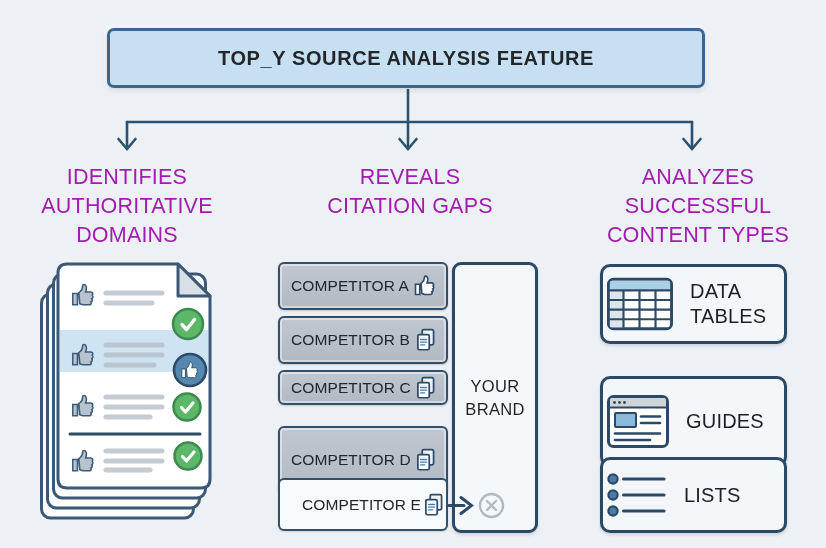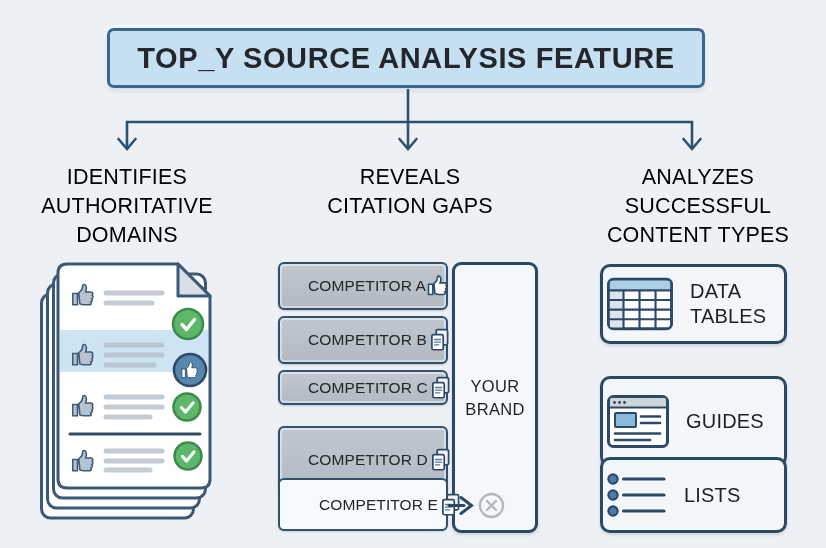--- a/index.html
+++ b/index.html
@@ -11,47 +11,47 @@
   }
   
   .title-box {
     position:absolute; left:107px; top:28px; width:598px; height:60px;
     box-sizing:border-box; background:#c7e0f1;
     border:3px solid #3a678f; border-radius:7px;
     display:flex; align-items:center; justify-content:center;
     box-shadow:0 2px 5px rgba(30,50,70,.18), 0 0 0 3px rgba(255,255,255,.45);
     z-index:2;
   }
-  .title-box span { font-size:29px; font-weight:700; letter-spacing:.6px; color:#23262b; }
+  .title-box span { font-size:20px; font-weight:700; letter-spacing:.6px; color:#23262b; }
   
   .col-header {
     position:absolute; top:163px; text-align:center;
     font-size:21.5px; line-height:29px; font-weight:500;
-    color:#000000; letter-spacing:.2px; z-index:1;
+    color:#a21caf; letter-spacing:.2px; z-index:1;
   }
   .hdr-1 { left:27px;  width:200px; }
   .hdr-2 { left:305px; width:210px; }
   .hdr-3 { left:593px; width:210px; }
   
   .comp-row {
     position:absolute; left:278px; width:170px; box-sizing:border-box;
     border:2.5px solid #31506c; border-radius:6px;
     display:flex; align-items:center; justify-content:space-between;
     padding:0 7px 0 11px;
     background:linear-gradient(#c0c7d0, #b1b9c3);
     box-shadow:inset 0 0 0 2px rgba(255,255,255,.45), 0 1px 2px rgba(30,50,70,.2);
     z-index:1;
   }
   .comp-row.gap-row {
     background:#f7fafc;
     box-shadow:0 1px 2px rgba(30,50,70,.15);
     z-index:2;
     padding-left:22px;
   }
-  .comp-label { font-size:15.5px; font-weight:500; color:#23262a; letter-spacing:.1px; white-space:nowrap;margin-left:17px; }
+  .comp-label { font-size:15.5px; font-weight:500; color:#23262a; letter-spacing:.1px; white-space:nowrap; }
   .row-icon { flex:none; display:block; }
   .brand-box {
     position:absolute; left:452px; top:262px; width:86px; height:271px;
     box-sizing:border-box; border:3px solid #2b4965; border-radius:9px;
     background:#f5f8fb; display:flex; flex-direction:column;
     align-items:center; justify-content:center; gap:1px;
     box-shadow:0 2px 3px rgba(30,50,70,.15); z-index:1;
   }
   .brand-box div { font-size:16.5px; font-weight:500; color:#1e2126; letter-spacing:.3px; line-height:22px; }
   

